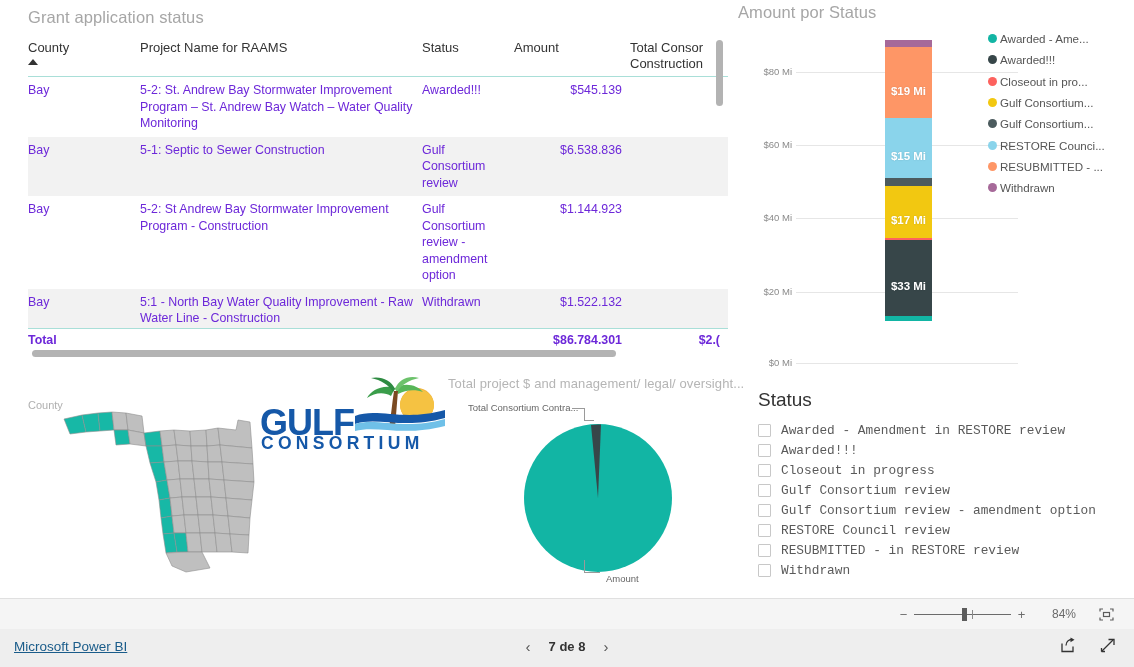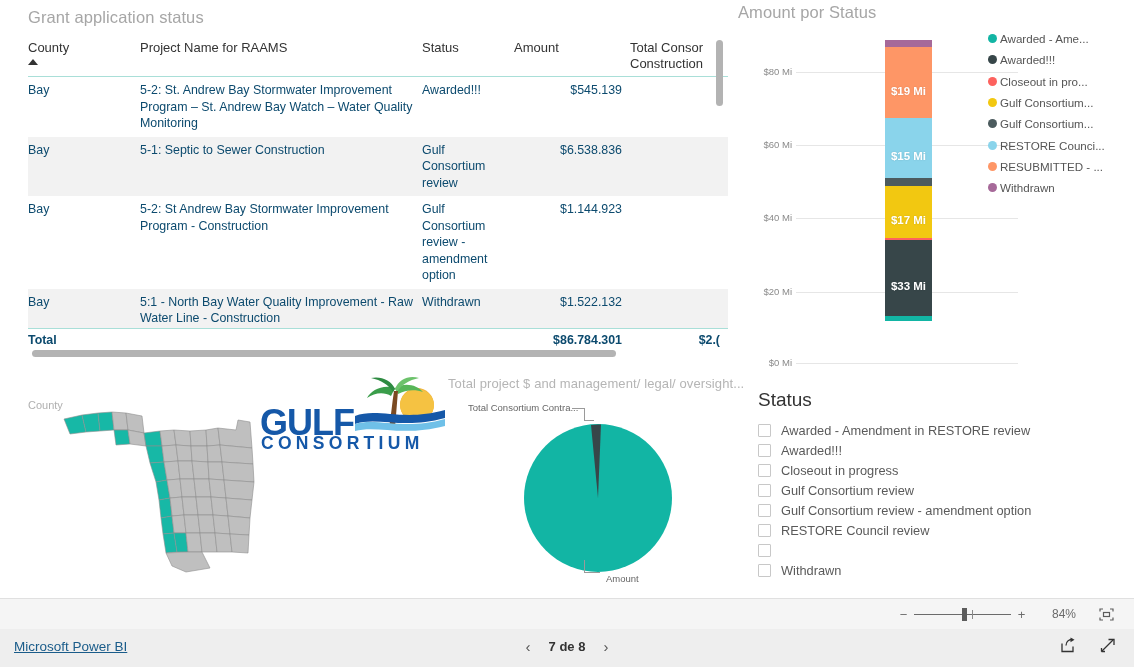--- a/index.html
+++ b/index.html
@@ -19,21 +19,21 @@
   
   #table-visual{position:absolute;left:0;top:0;width:730px;height:368px;}
   #table-title{position:absolute;left:28px;top:8px;}
   table.grid{border-collapse:collapse;width:700px;table-layout:fixed;font-size:12.4px;}
   table.grid th{
     font-weight:400;color:#333333;font-size:13px;text-align:left;
     vertical-align:top;padding:4px 6px 4px 0;line-height:16px;
   }
   table.grid thead tr{border-bottom:1.5px solid #a9dfd8;}
   table.grid td{
-    color:#0c4a6e;padding:5px 6px 5px 0;vertical-align:top;line-height:16.5px;
+    color:#6d28d9;padding:5px 6px 5px 0;vertical-align:top;line-height:16.5px;
   }
   .col-county{width:112px;}
   .col-project{width:282px;}
   .col-status{width:92px;}
   .col-amount{width:116px;}
   .col-total{width:98px;}
   .num{text-align:right;padding-right:8px !important;}
   th.num{text-align:right;}
   tr.alt td{background:#f2f2f2;}
   .sort-caret{
@@ -115,21 +115,21 @@
   #slicer{position:absolute;left:740px;top:386px;width:394px;height:200px;}
   #slicer-title{
     position:absolute;left:18px;top:3px;font-size:19px;color:#333;font-weight:400;
   }
   .slicer-list{position:absolute;left:18px;top:34px;}
   .slicer-row{display:flex;align-items:center;height:20px;}
   .cb{
     width:11px;height:11px;border:1px solid #c8c8c8;background:#fff;flex:0 0 auto;
     border-radius:1px;
   }
-  .slicer-label{margin-left:10px;font-size:12.8px;color:#5a5a5a;white-space:nowrap;}
+  .slicer-label{margin-left:10px;font-size:12.8px;color:#5a5a5a;white-space:nowrap;font-family:Liberation Mono, monospace;}
 
   
   #statusbar{
     position:absolute;left:0;top:598px;width:1134px;height:30px;
     background:#f5f5f5;border-top:1px solid #e0e0e0;border-bottom:1px solid #dcdcdc;
   }
   #zoom-ctl{position:absolute;right:108px;top:0;height:30px;display:flex;align-items:center;gap:6px;}
   .zm-sign{font-size:13px;color:#6b6b6b;line-height:1;width:9px;text-align:center;}
   #zoom-track{position:relative;width:97px;height:1px;background:#6b6b6b;}
   #zoom-thumb{position:absolute;left:48px;top:-6px;width:5px;height:13px;background:#5c5c5c;}
@@ -429,20 +429,21 @@
       <div class="slicer-row">
         <span class="cb"></span>
         <span class="slicer-label">Gulf Consortium review - amendment option</span>
       </div>
       <div class="slicer-row">
         <span class="cb"></span>
         <span class="slicer-label">RESTORE Council review</span>
       </div>
       <div class="slicer-row">
         <span class="cb"></span>
+        <span class="slicer-label">RESUBMITTED - in RESTORE review</span>
       </div>
       <div class="slicer-row">
         <span class="cb"></span>
         <span class="slicer-label">Withdrawn</span>
       </div>
     </div>
   </div>
 
   <div id="statusbar">
     <div id="zoom-ctl">

